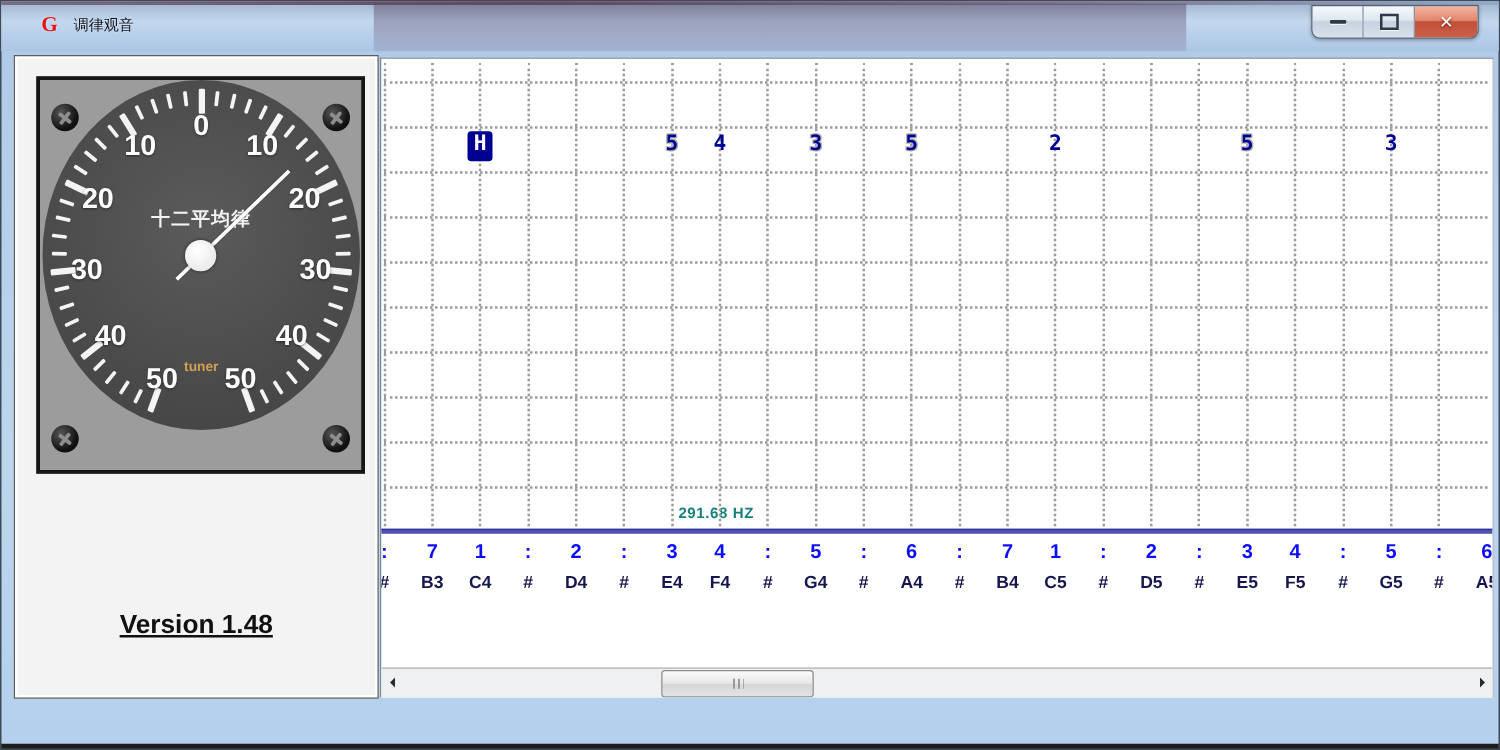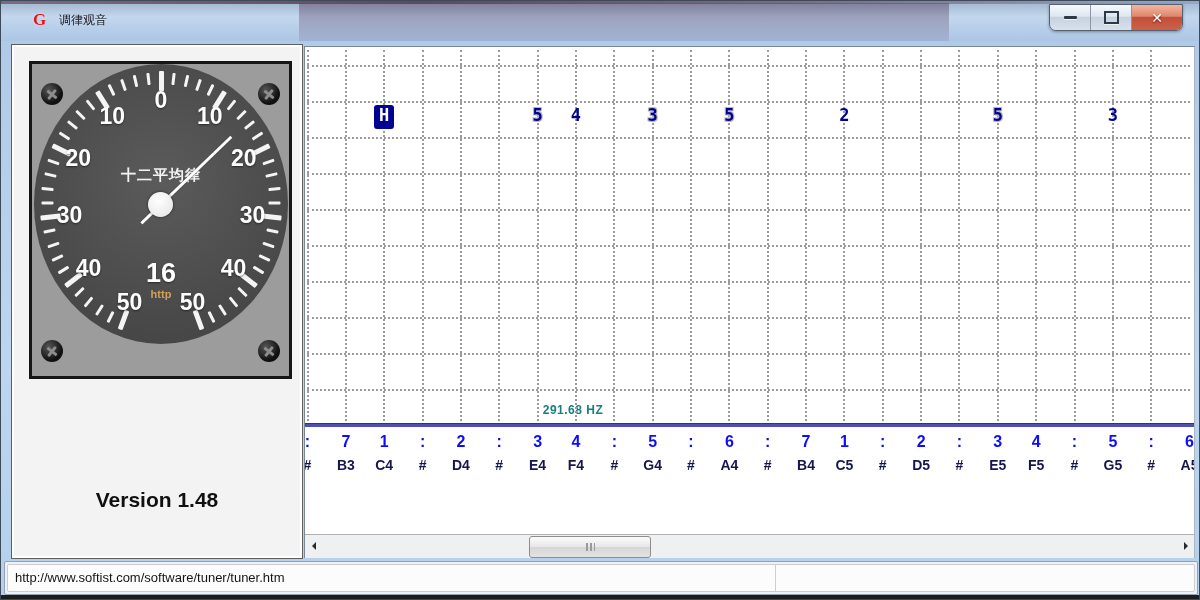--- a/index.html
+++ b/index.html
@@ -52,21 +52,21 @@
   .cents-value{position:absolute;left:0;top:194px;width:100%;text-align:center;
     font:bold 27px "Liberation Sans",sans-serif;color:#ffffff;text-shadow:0 1px 2px rgba(0,0,0,.45);}
   .cents-unit{position:absolute;left:0;top:224px;width:100%;text-align:center;
     font:bold 11px "Liberation Sans",sans-serif;color:#d0a055;}
   .note-box{position:absolute;left:17px;top:341px;width:257px;height:33px;background:#fbfbfb;
     border:2px solid #6b6b6b;box-shadow:inset 0 0 0 1px #cfcfcf;display:flex;align-items:center;justify-content:center;}
   .note-box-text{font:bold 29px "Liberation Sans",sans-serif;color:#c1500b;letter-spacing:1px;}
   .brand-name{position:absolute;left:0;top:391px;width:100%;text-align:center;
     font:bold 31px "Liberation Sans",sans-serif;color:#101010;letter-spacing:-1px;}
   .brand-version{position:absolute;left:0;top:443px;width:100%;text-align:center;
-    font:bold 21px "Liberation Sans",sans-serif;color:#101010;}
+    font:bold 21px "Liberation Sans",sans-serif;color:#101010;text-decoration:underline;}
   
   .grid-panel{position:absolute;left:303px;top:45px;width:889px;height:511px;background:#ffffff;
     border-top:1px solid #7a8794;border-left:1px solid #7a8794;border-right:1px solid #aab6c2;overflow:hidden;}
   .grid-area{position:absolute;left:0;top:0;width:889px;height:376px;overflow:hidden;}
   .vline{position:absolute;top:3px;height:371px;width:0;border-left:2px dotted #9b9b9b;}
   .hline{position:absolute;left:2px;width:883px;height:0;border-top:2px dotted #9b9b9b;}
   .led{position:absolute;top:58px;width:20px;height:24px;line-height:24px;text-align:center;
     font:bold 17px "DejaVu Sans Mono",monospace;color:#000092;}
   .led.inverse{background:#000092;color:#ffffff;border-radius:3px;}
   .led.halo{text-shadow:-1px -1px 0 #b5b5b5,1px -1px 0 #b5b5b5,-1px 1px 0 #b5b5b5,1px 1px 0 #b5b5b5;}
@@ -121,22 +121,21 @@
   <div class="left-panel">
     <div class="gauge-frame">
       <div class="screw" style="left:9px;top:19px;"></div>
       <div class="screw" style="left:226px;top:19px;"></div>
       <div class="screw" style="left:9px;top:276px;"></div>
       <div class="screw" style="left:226px;top:276px;"></div>
       <div class="dial">
         <div class="dial-caption">十二平均律</div>
         <div class="needle" style="transform: rotate(46.08deg);"></div>
         <div class="hub"></div>
-        <div class="cents-value">16</div>
-        <div class="cents-unit">http</div>
+        <div class="cents-unit">tuner</div>
       <div class="tick major" style="left: 86.5358px; top: 245.582px; transform: rotate(-160deg);"></div>
           <div class="tick minor" style="left: 74.8116px; top: 246.86px; transform: rotate(-153.6deg);"></div>
           <div class="tick minor" style="left: 63.7453px; top: 239.911px; transform: rotate(-147.2deg);"></div>
           <div class="tick minor" style="left: 53.4487px; top: 231.643px; transform: rotate(-140.8deg);"></div>
           <div class="tick minor" style="left: 44.0501px; top: 222.158px; transform: rotate(-134.4deg);"></div>
           <div class="tick major" style="left: 37.0308px; top: 205.726px; transform: rotate(-128deg);"></div>
           <div class="tick minor" style="left: 28.4031px; top: 200.022px; transform: rotate(-121.6deg);"></div>
           <div class="tick minor" style="left: 22.3497px; top: 187.648px; transform: rotate(-115.2deg);"></div>
           <div class="tick minor" style="left: 17.582px; top: 174.605px; transform: rotate(-108.8deg);"></div>
           <div class="tick minor" style="left: 14.1594px; top: 161.057px; transform: rotate(-102.4deg);"></div>
@@ -347,19 +346,15 @@
         </div>
       <div class="sb-thumb">
           <span class="sb-grip"></span>
         </div>
       <div class="sb-btn right">
           <span class="tri-right"></span>
         </div>
     </div>
   </div>
 
-  <div class="statusbar">
-    <div class="status-field">http://www.softist.com/software/tuner/tuner.htm</div>
-    <div class="status-sep"></div>
-  </div>
 
   <div class="bottom-edge"></div>
 </div>
 
 </body></html>

